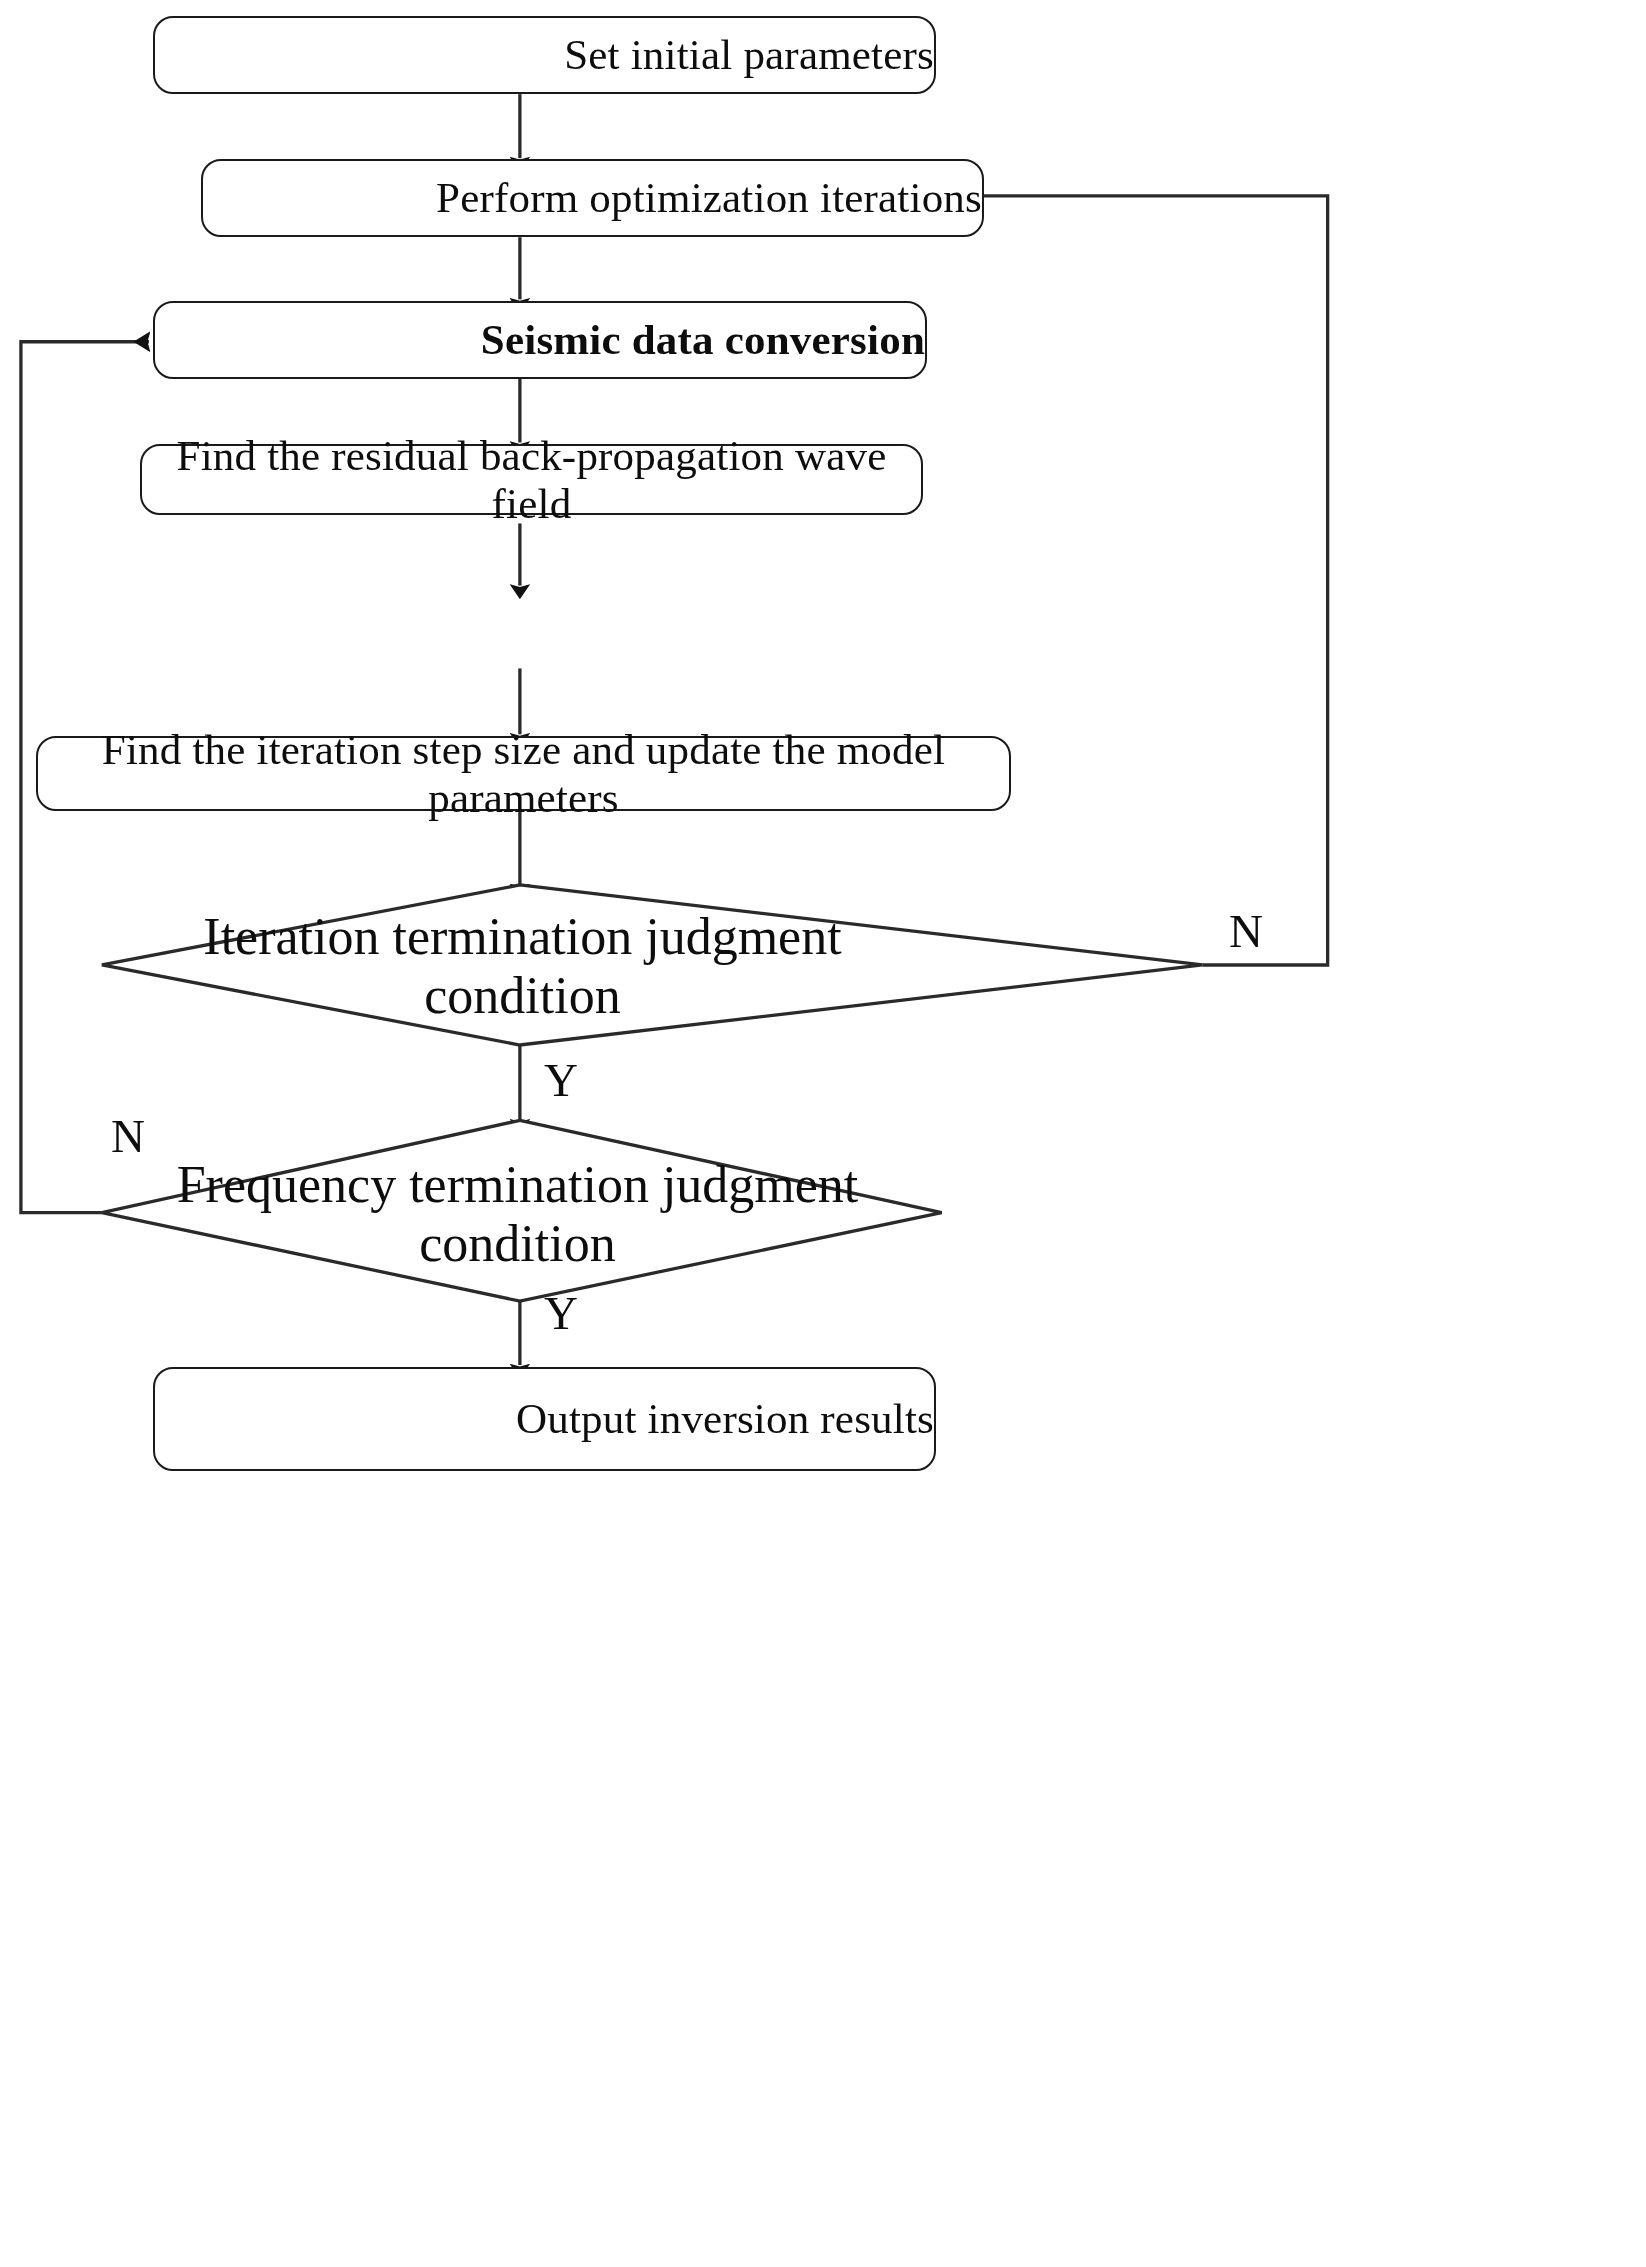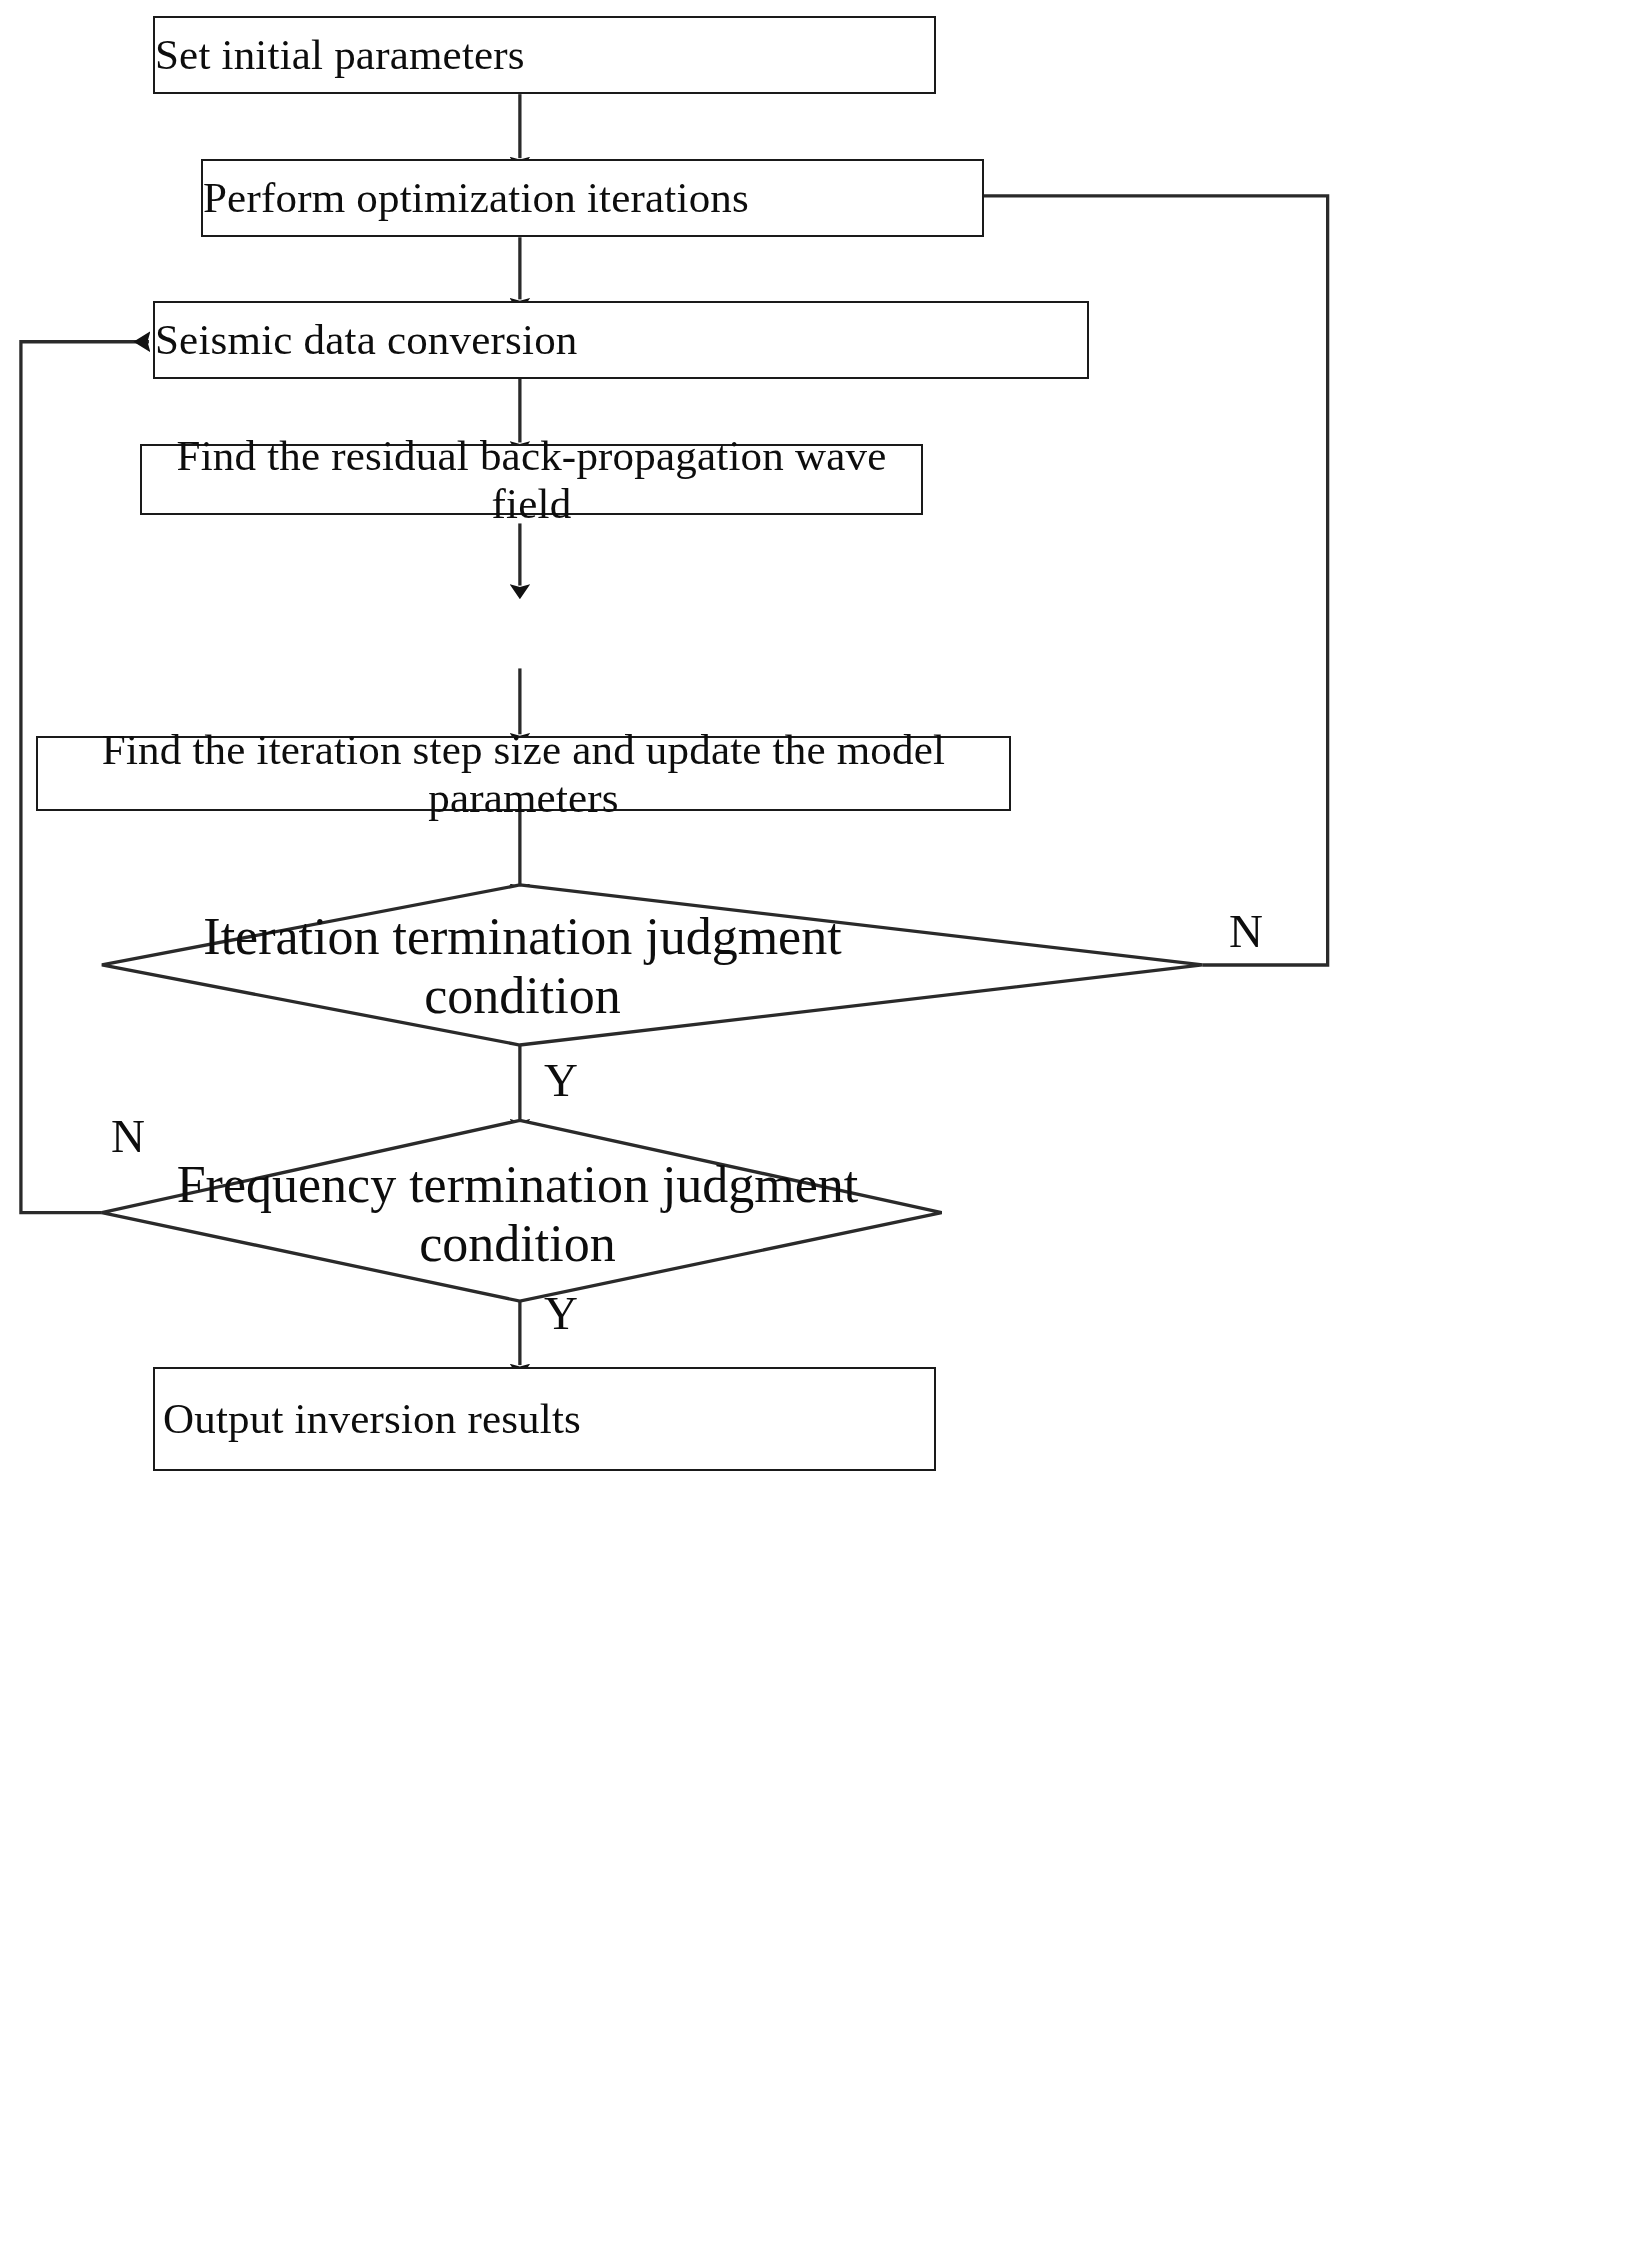--- a/index.html
+++ b/index.html
@@ -1,20 +1,20 @@
 <!DOCTYPE html>
 <html style="font-size:15px"><head>
 <meta charset="utf-8">
 <style>
   html,body{margin:0;padding:0;background:#ffffff;}
   body{width:1647px;height:2267px;position:relative;overflow:hidden;
        font-family:"Liberation Serif","DejaVu Serif",serif;}
   #canvas{position:absolute;inset:0;width:1647px;height:2267px;}
   .node{position:absolute;box-sizing:border-box;display:flex;
-        align-items:center;justify-content:flex-start;text-align:center;}
+        align-items:center;justify-content:flex-end;text-align:center;border-radius:20px;}
   .proc{border:2.8px solid #1a1a1a;background:#ffffff;color:#0d0d0d;
         font-size:43px;line-height:1.1;letter-spacing:0.2px;}
   .dialabel{position:absolute;display:flex;align-items:center;
             justify-content:center;text-align:center;color:#0d0d0d;
             font-size:52px;pointer-events:none;}
   .flag{position:absolute;color:#0d0d0d;font-size:47px;
         font-family:"Liberation Serif","DejaVu Serif",serif;}
   svg.edges{position:absolute;left:0;top:0;width:1647px;height:2267px;
             overflow:visible;pointer-events:none;}
 </style>
@@ -58,21 +58,21 @@
   </svg>
 
   <div class="node proc" style="left:153px;top:16px;width:783px;height:78px;">
     <span>Set  initial parameters</span>
   </div>
 
   <div class="node proc" style="left:153px;top:159px;width:783px;height:78px;margin-left:48px;">
     <span>Perform optimization iterations</span>
   </div>
 
-  <div class="node proc" style="left:153px;top:301px;width:936px;height:78px;">
+  <div class="node proc" style="left:153px;top:301px;width:774px;height:78px;font-weight:bold;">
     <span>Seismic data conversion</span>
   </div>
 
   <div class="node proc" style="left:140px;top:444px;width:783px;height:71px;">
     <span>Find the residual back-propagation wave field</span>
   </div>
 
 
   <div class="node proc" style="left:36px;top:736px;width:975px;height:75px;">
     <span>Find the iteration step size and update the model parameters</span>

